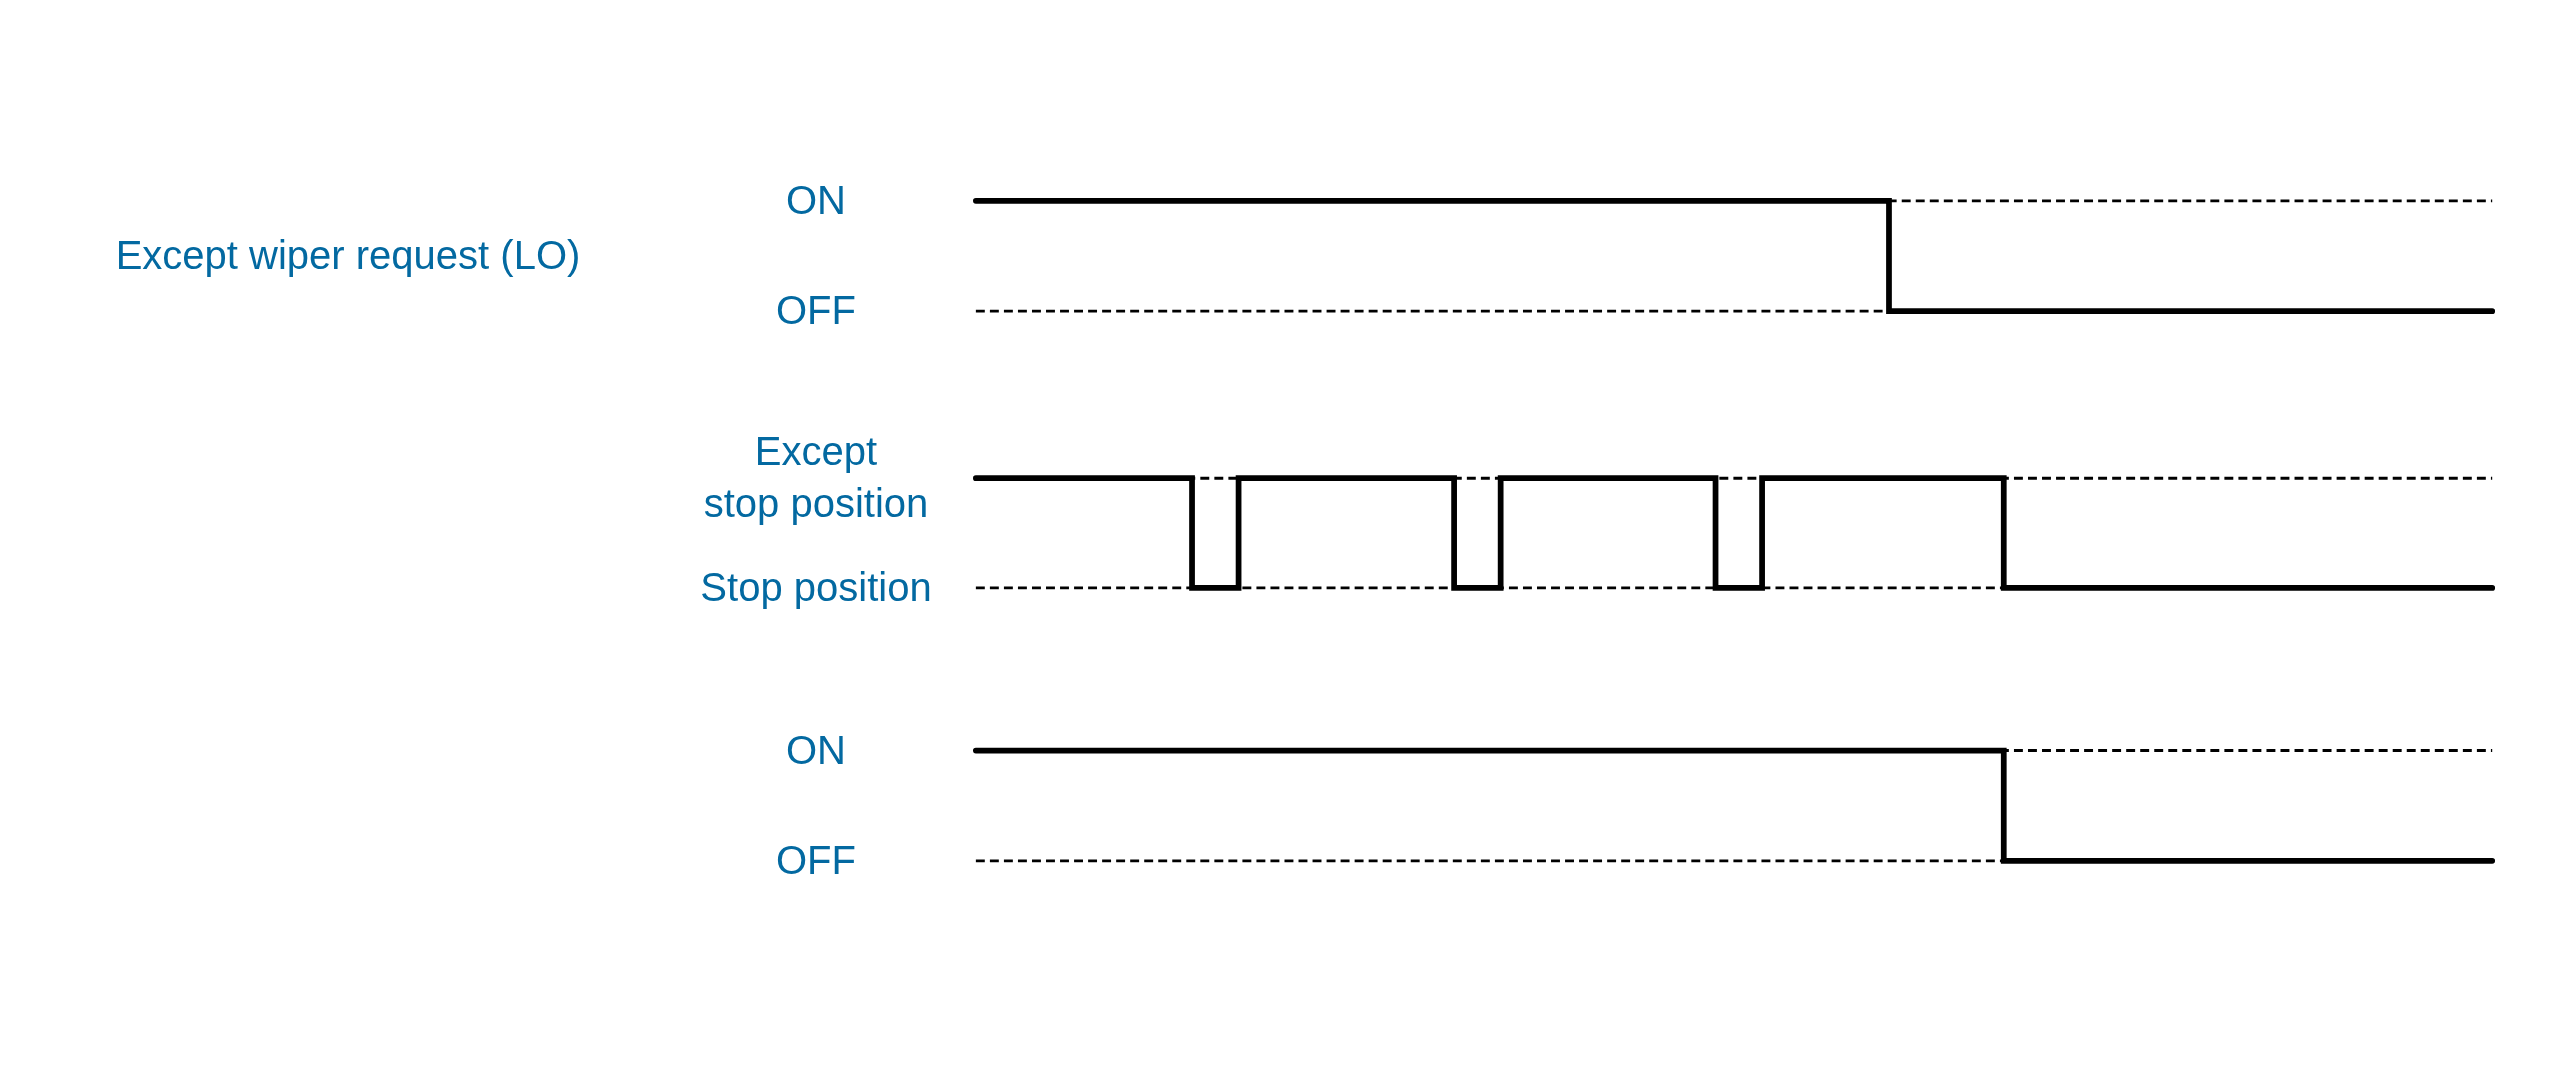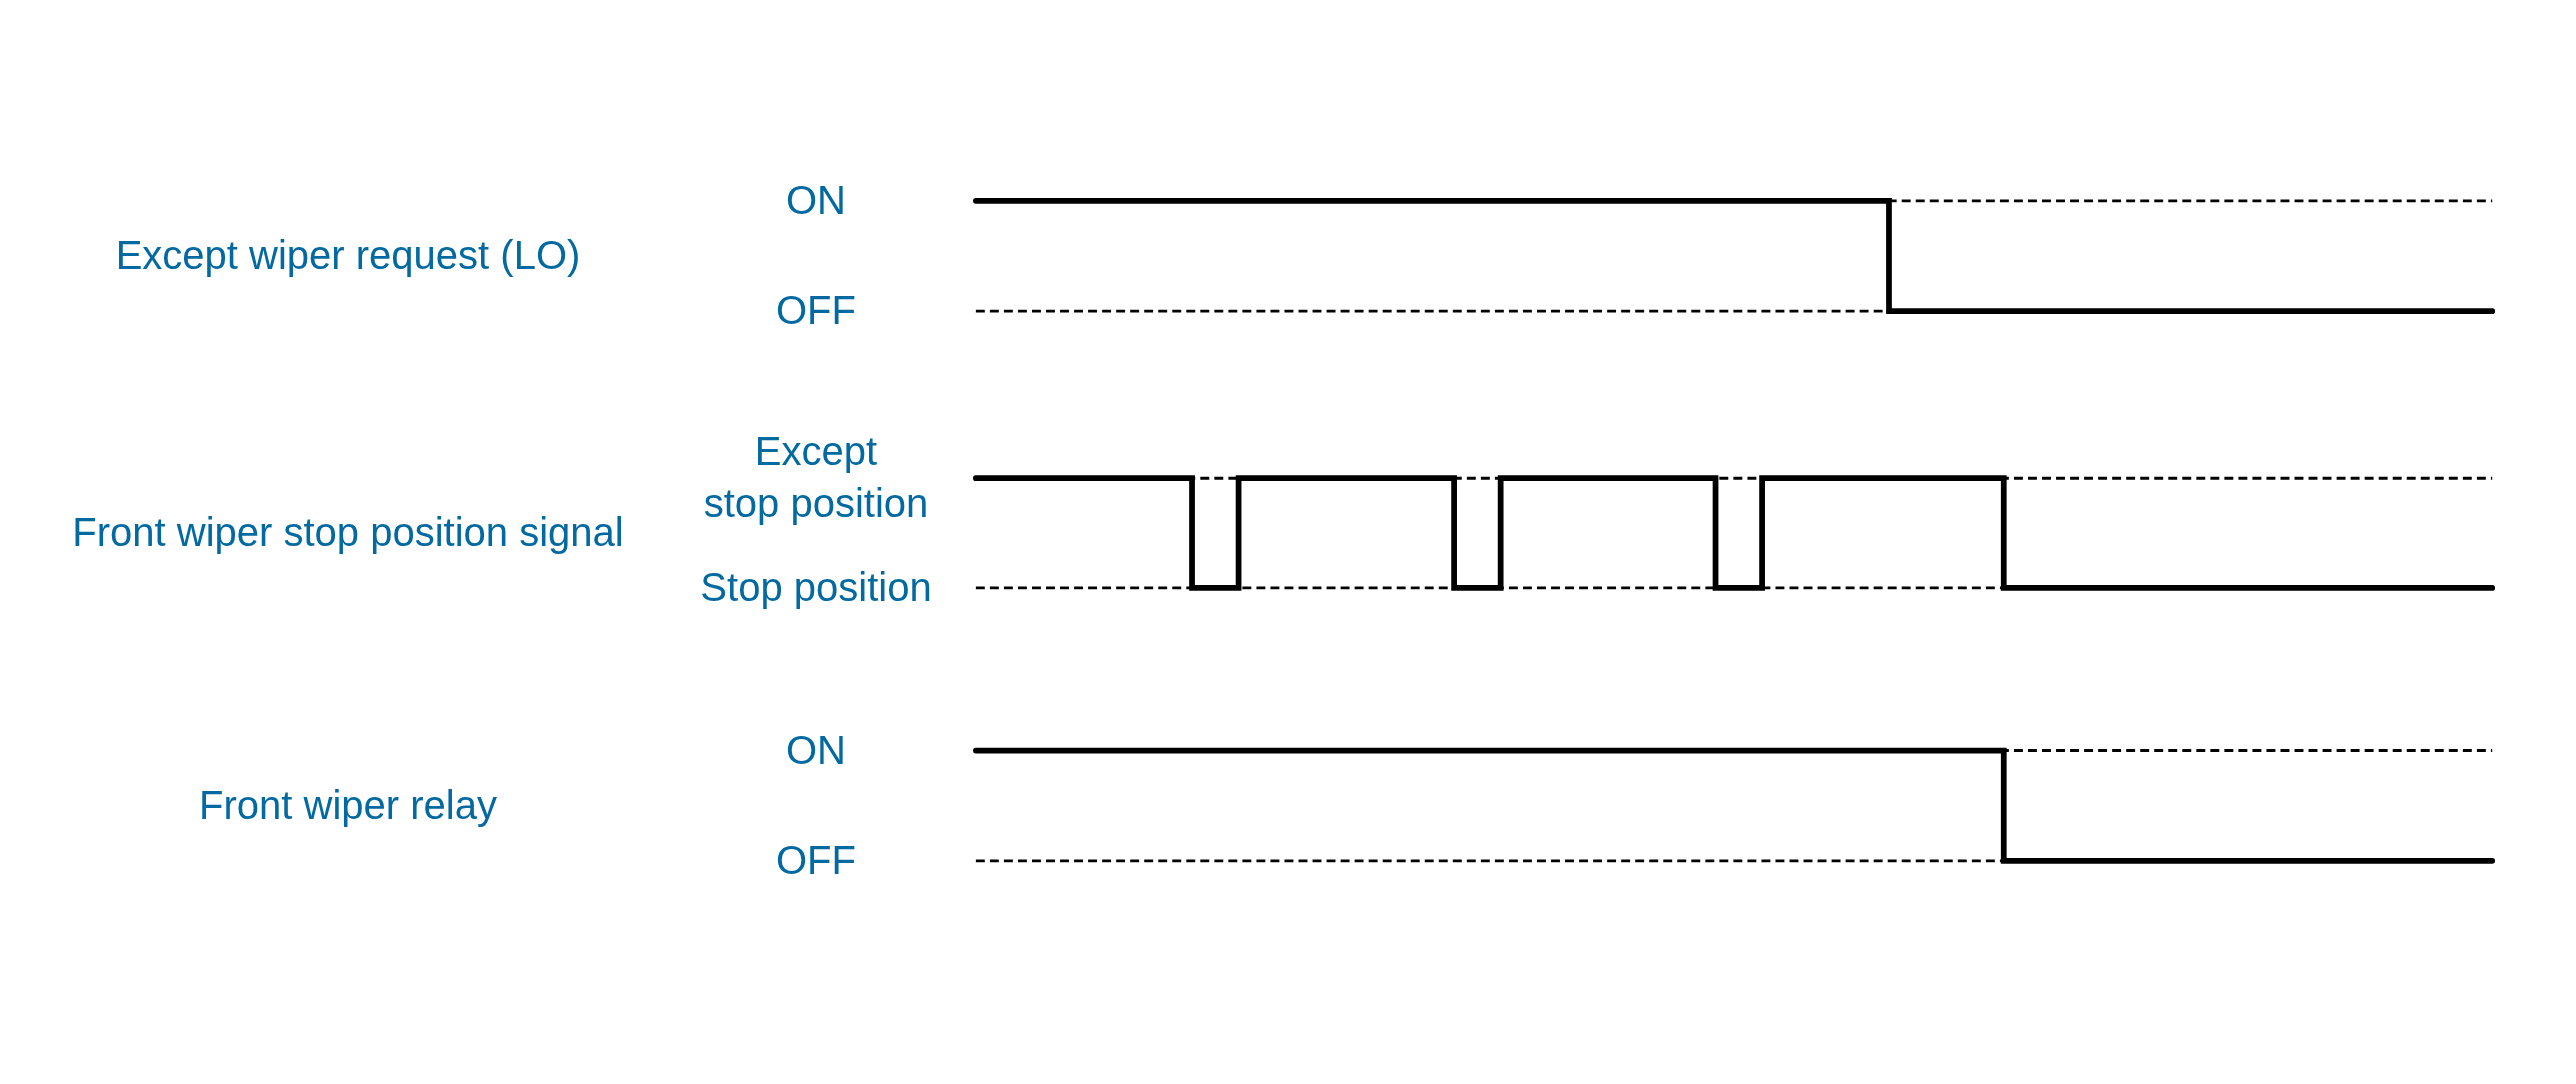--- a/index.html
+++ b/index.html
@@ -47,23 +47,21 @@
       <path d="M 1530 750 H 1869 V 922 H 1942 V 750 H 2280 V 922 H 2353 V 750 H 2690 V 922 H 2763 V 750 H 3142 V 922 H 3908" fill="none" stroke="#000000" stroke-width="9" stroke-linecap="round" stroke-linejoin="miter"></path>
       <line x1="1530" y1="1177" x2="3908" y2="1177" stroke="#000000" stroke-width="4.5" stroke-dasharray="14 8"></line>
       <line x1="1530" y1="1350" x2="3908" y2="1350" stroke="#000000" stroke-width="4.5" stroke-dasharray="14 8"></line>
       <path d="M 1530 1177 H 3142 V 1350 H 3908" fill="none" stroke="#000000" stroke-width="9" stroke-linecap="round" stroke-linejoin="miter"></path>
     </svg>
 
   <div class="sig-label" style="left: 348px; top: 256px;">Except wiper request (LO)</div>
   <div class="lvl-label" style="left: 816px; top: 201px;">ON</div>
   <div class="lvl-label" style="left: 816px; top: 311px;">OFF</div>
 
-  <div class="sig-label" style="left: 348px; top: 533px;">Front wiper stop position signal</div>
   <div class="lvl-label" style="left: 816px; top: 478px;">Except
 stop position</div>
   <div class="lvl-label" style="left: 816px; top: 588px;">Stop position</div>
 
-  <div class="sig-label" style="left: 348px; top: 806px;">Front wiper relay</div>
   <div class="lvl-label" style="left: 816px; top: 751px;">ON</div>
   <div class="lvl-label" style="left: 816px; top: 861px;">OFF</div>
 
 </div>
 
 
 </body></html>

